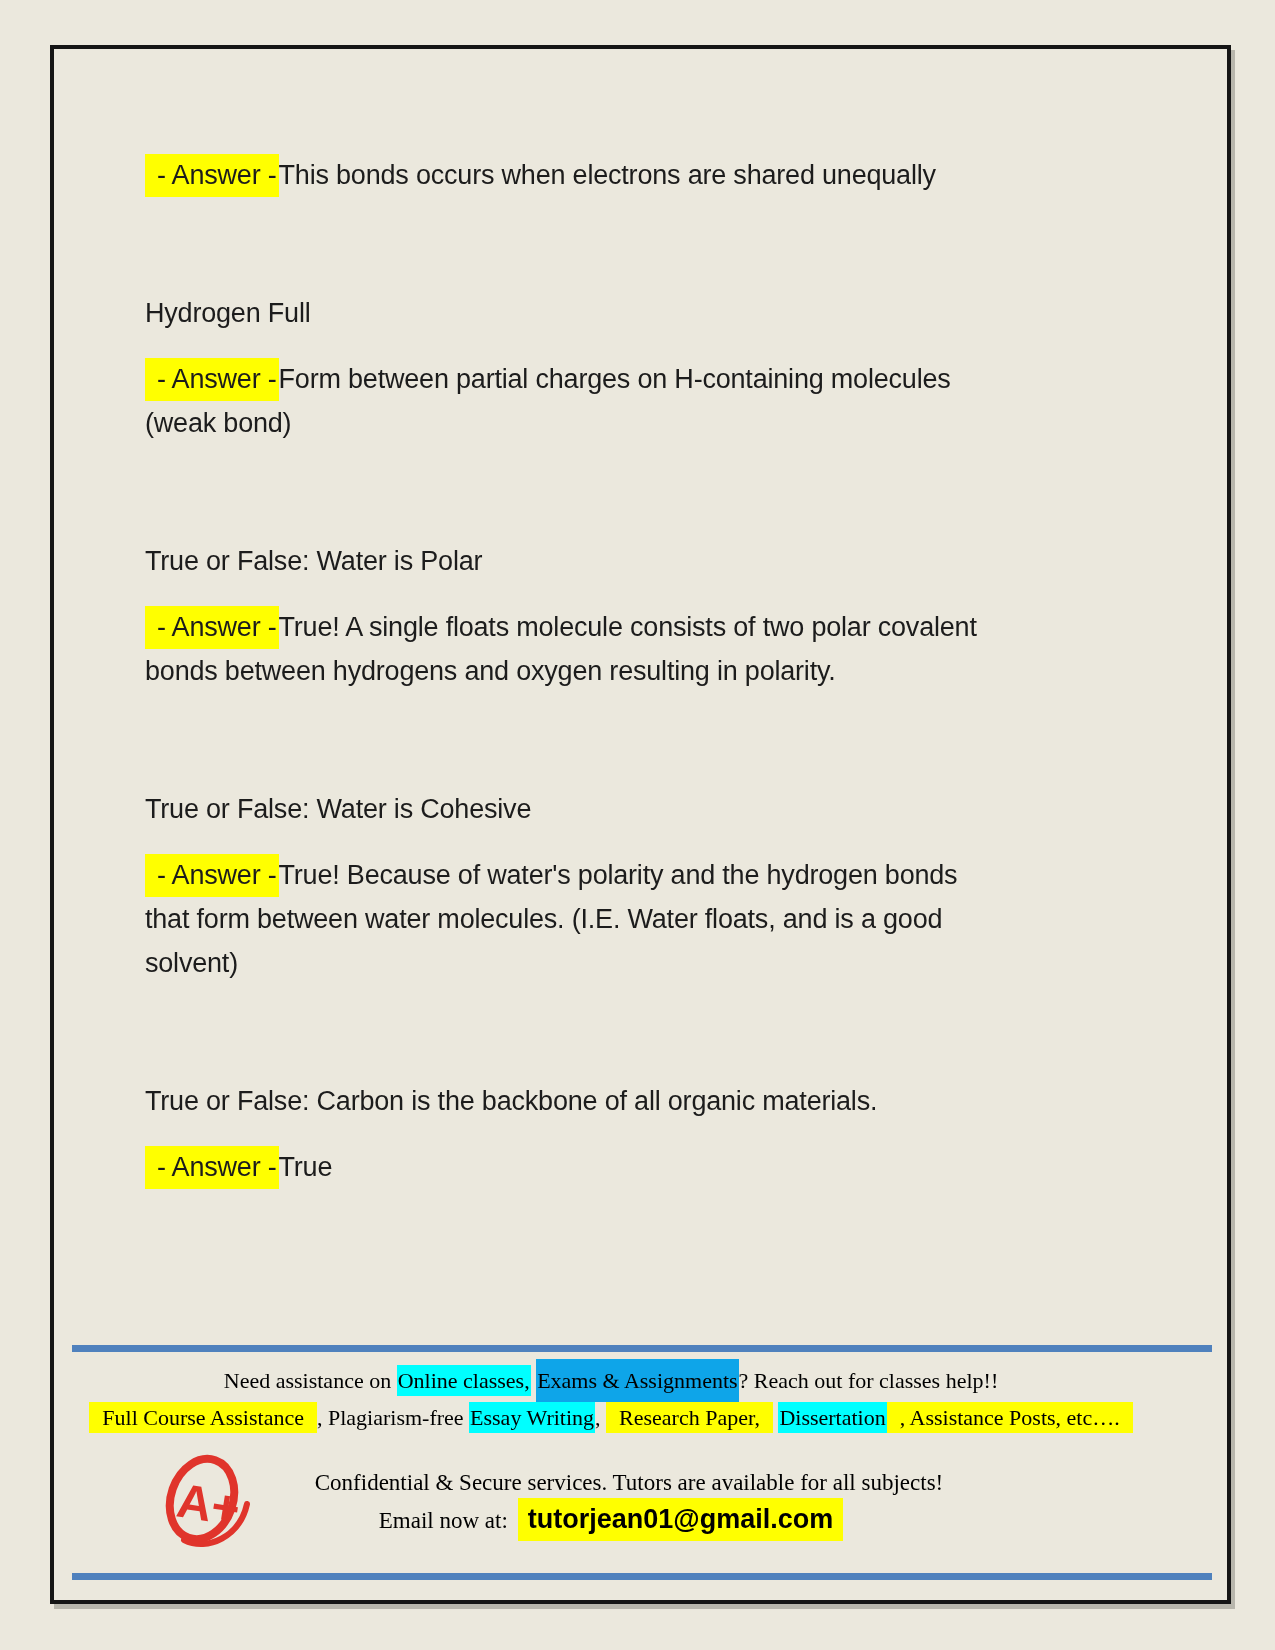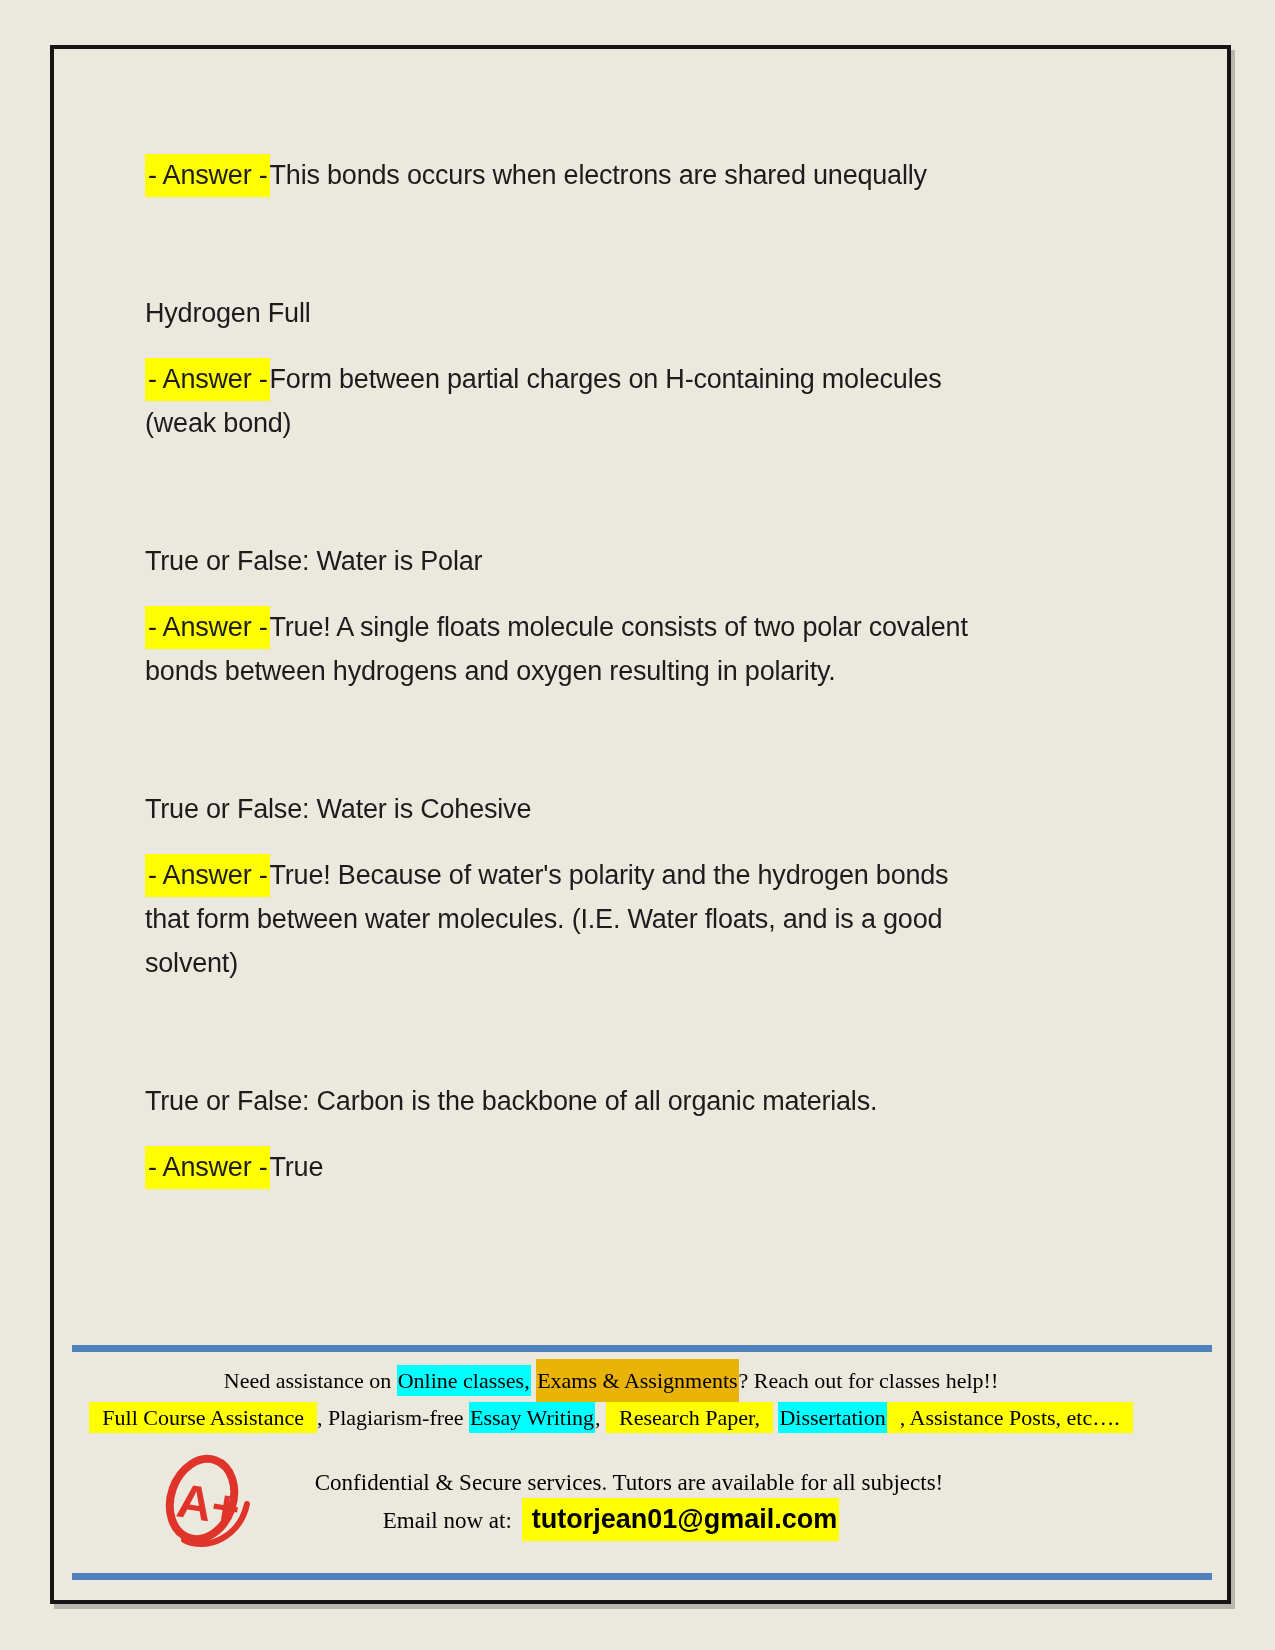--- a/index.html
+++ b/index.html
@@ -20,48 +20,48 @@
   .content{
     position:absolute;left:145px;top:153px;width:1010px;
     font-size:27px;letter-spacing:-0.2px;color:#1c1c1c;
   }
   .section{margin-top:94px;}
   .section:first-child{margin-top:0;}
   .para{margin:0;}
   .para.answer{margin-top:22px;}
   .section > .para:first-child{margin-top:0;}
   .line{line-height:44px;white-space:nowrap;}
-  .hl-y{background:#FFFF00;padding:6px 2px 7px 3px;}
+  .hl-y{background:#FFFF00;padding:6px 2px 7px 12px;}
   
   .rule{position:absolute;left:72px;width:1140px;height:7px;background:#4F81BD;}
   .rule.top{top:1345px;}
   .rule.bottom{top:1573px;}
   .footer-lines{
     position:absolute;left:72px;top:1362px;width:1078px;
     text-align:center;color:#000;
     font-family:"Liberation Serif",serif;font-size:22px;line-height:37px;
   }
   .footer-lines .fline{white-space:nowrap;}
   .seg-none{background:transparent;}
   .seg-yellow{background:#FFFF00;padding:3px 13px;}
   .seg-cyan{background:#00FFFF;padding:3px 1px;}
-  .seg-green{background:#eab308;padding:9px 1px;}
+  .seg-green{background:#0ea5e9;padding:9px 1px;}
   .services{
     position:absolute;left:90px;top:1466px;width:1078px;text-align:center;
     font-family:"Liberation Serif",serif;font-size:23px;line-height:34px;color:#000;
     white-space:nowrap;
   }
   .email-line{
     position:absolute;left:72px;top:1496px;width:1078px;text-align:center;
     font-family:"Liberation Serif",serif;font-size:23px;line-height:46px;color:#000;
     white-space:nowrap;
   }
   .email-addr{
     font-family:"Liberation Sans",sans-serif;font-weight:bold;font-size:27px;
-    background:#FFFF00;padding:6px 2px 7px 10px;margin-left:10px;color:#000;
+    background:#FFFF00;padding:6px 10px 7px 10px;margin-left:10px;color:#000;
   }
   .logo{position:absolute;left:160px;top:1452px;width:92px;height:106px;}
 </style>
 </head>
 <body>
 
 <div class="page">
   <div class="frame"></div>
 
   <div class="content">

